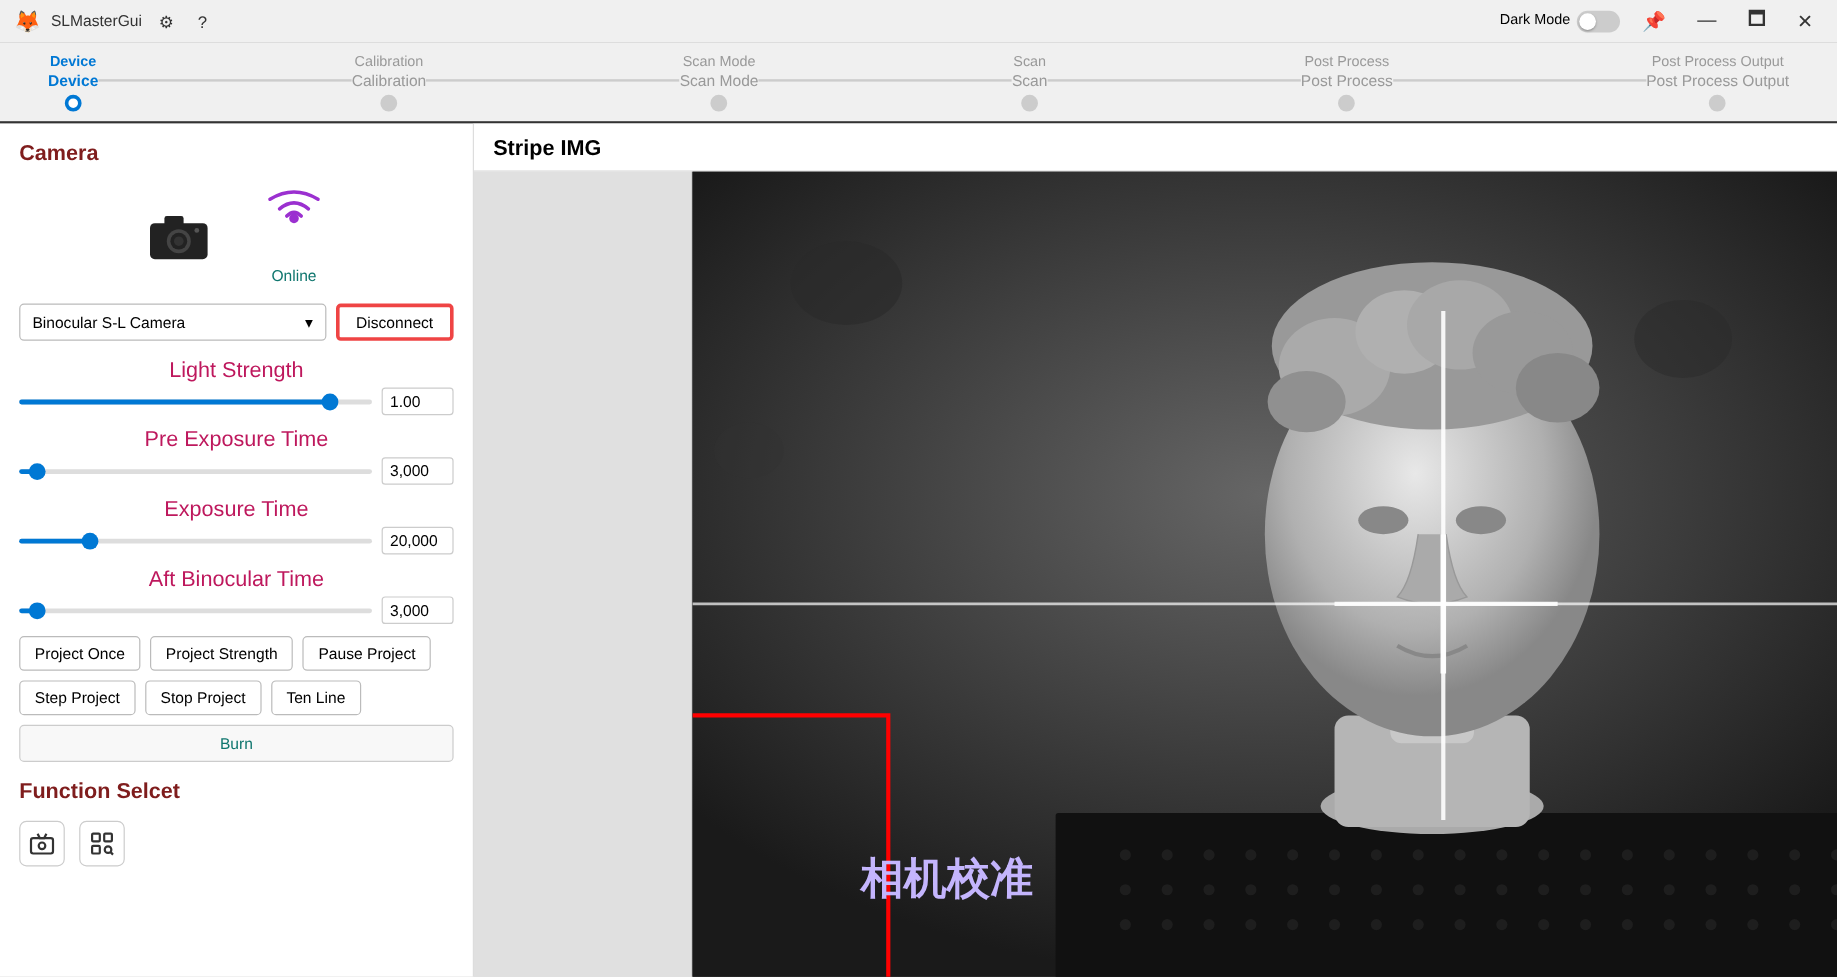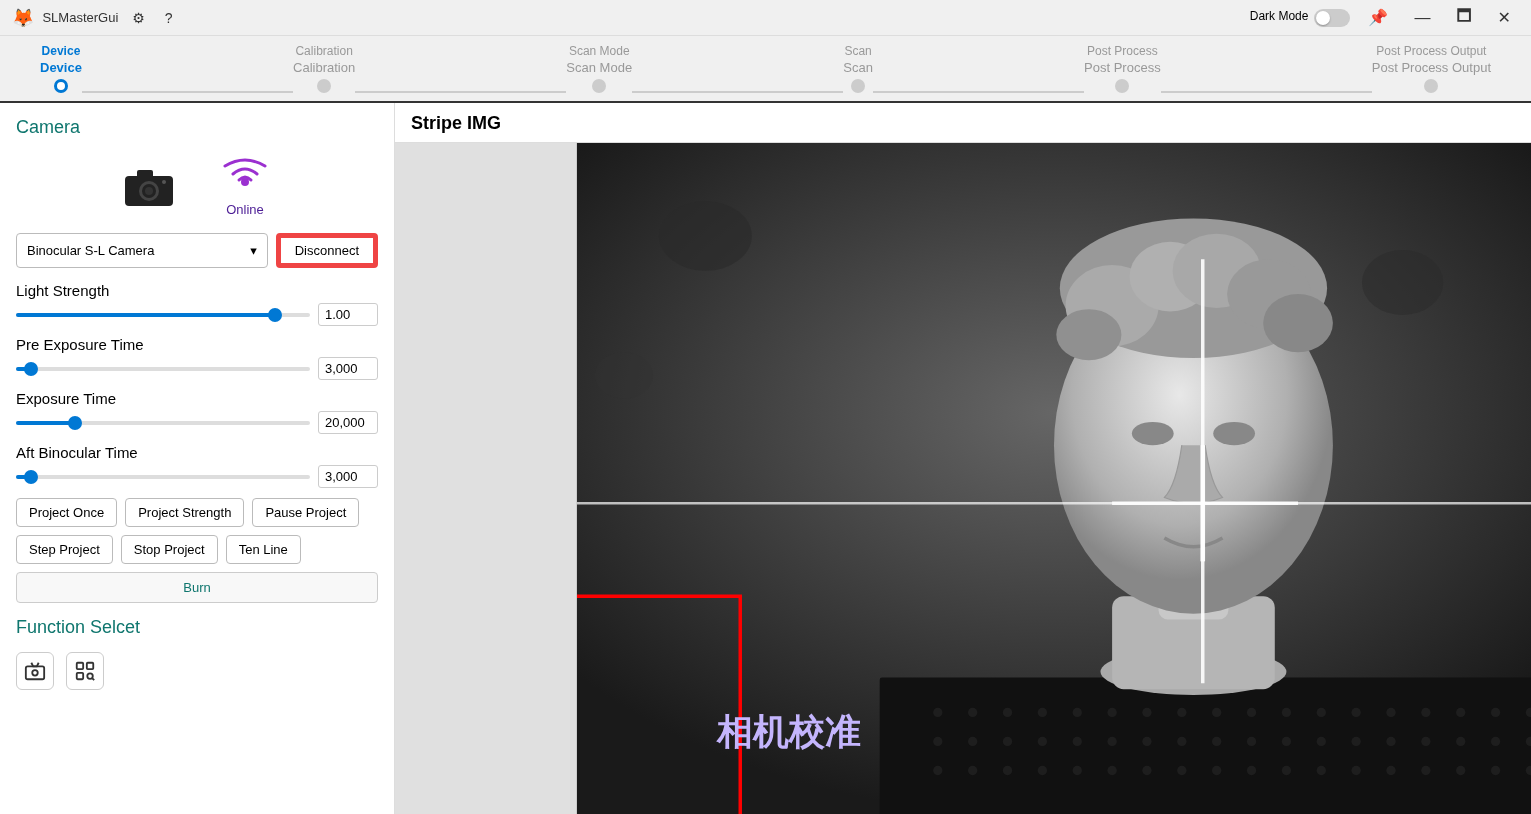--- a/index.html
+++ b/index.html
@@ -65,21 +65,21 @@
       background: white;
       border-radius: 50%;
       position: absolute;
       top: 2px;
       left: 2px;
       box-shadow: 0 1px 2px rgba(0,0,0,0.3);
     }
     
     #wizard-bar {
       display: flex;
-      align-items: flex-end;
+      align-items: flex-start;
       background: #f0f0f0;
       padding: 8px 40px;
       border-bottom: 2px solid #333;
       gap: 0;
     }
     .wizard-step-label-top {
       font-size: 12px;
       color: #999;
       margin-bottom: 2px;
     }
@@ -118,75 +118,77 @@
     #left-panel {
       width: 395px;
       background: white;
       border-right: 1px solid #ddd;
       padding: 14px 16px;
       overflow-y: auto;
       flex-shrink: 0;
     }
     .section-title {
       font-size: 18px;
-      font-weight: 400;
-      color: #0f766e;
+      font-weight: 700;
+      color: #7f1d1d;
       margin-bottom: 14px;
     }
     .camera-icons-row {
       display: flex;
       align-items: center;
       justify-content: center;
       gap: 40px;
       margin-bottom: 16px;
     }
     .camera-icon-block {
       display: flex;
       flex-direction: column;
       align-items: center;
       gap: 4px;
     }
     .online-label {
       font-size: 13px;
-      color: #4c1d95;
+      color: #0f766e;
+      margin-top: 20px;
     }
     
     .dropdown-row {
       display: flex;
       gap: 8px;
       margin-bottom: 14px;
     }
     .dropdown-select {
       flex: 1;
       border: 1px solid #bbb;
       border-radius: 4px;
       padding: 5px 10px;
       font-size: 13px;
       background: white;
       cursor: pointer;
       display: flex;
       align-items: center;
       justify-content: space-between;
     }
     .btn-disconnect {
-      border: 5px solid #ef4444;
+      border: 3px solid #ef4444;
       border-radius: 4px;
       padding: 5px 14px;
       font-size: 13px;
       background: white;
       cursor: pointer;
     }
     
     .control-row {
       margin-bottom: 10px;
     }
     .control-label {
-      font-size: 15px;
-      color: #000000;
+      font-size: 18px;
+      color: #be185d;
       margin-bottom: 4px;
+      text-align: center;
     }
     .slider-row {
       display: flex;
       align-items: center;
       gap: 8px;
     }
     .slider-wrapper {
       flex: 1;
       position: relative;
       height: 20px;

